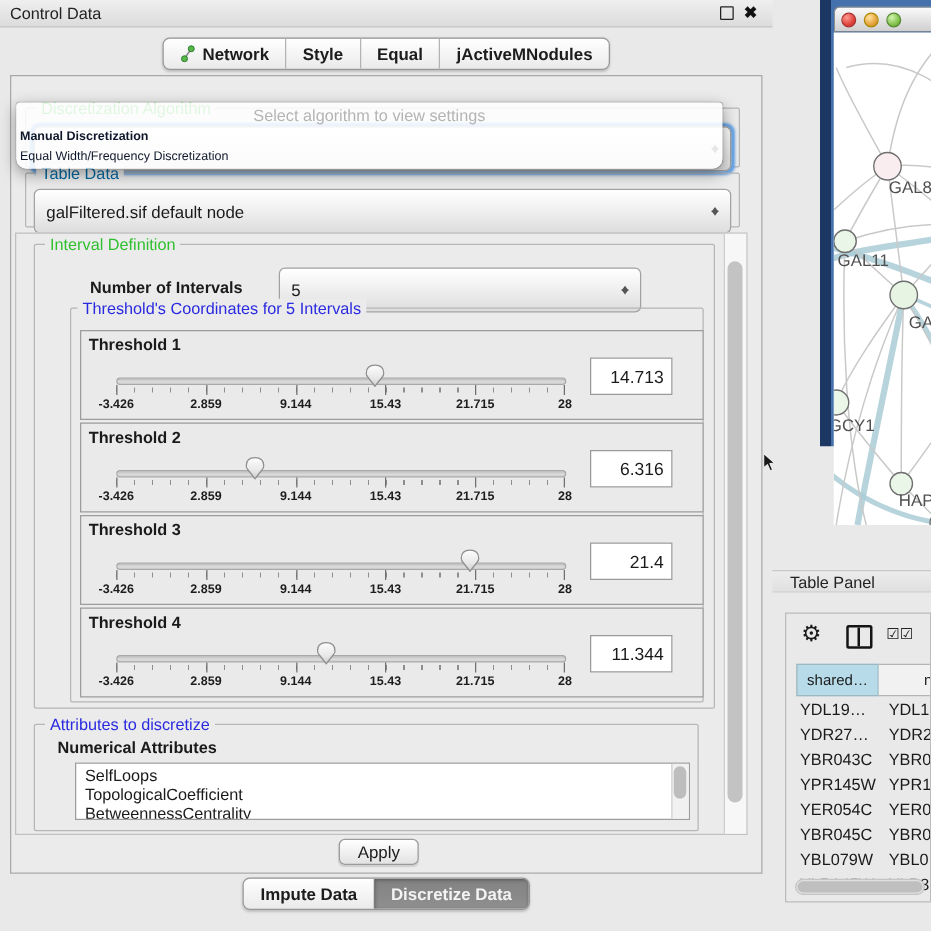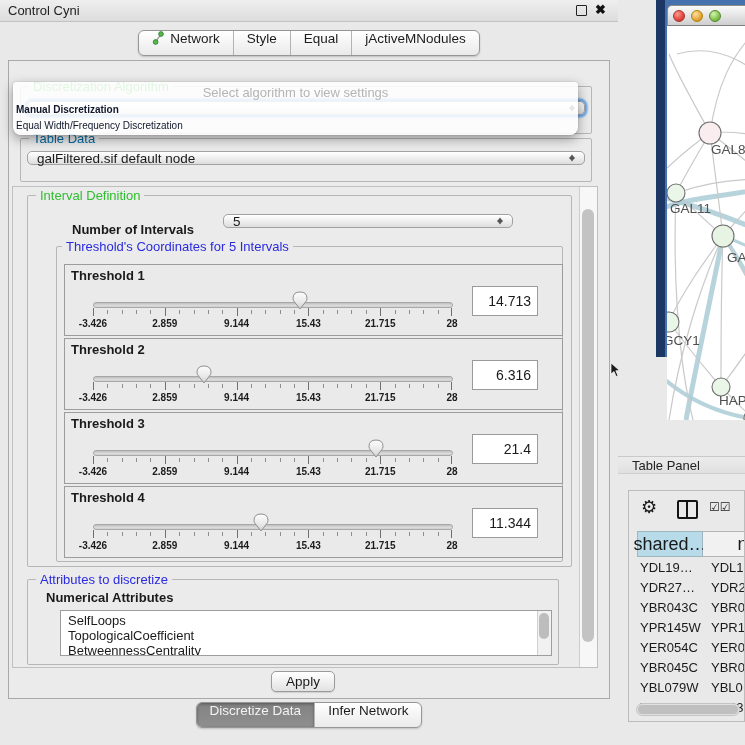--- a/index.html
+++ b/index.html
@@ -13,36 +13,36 @@
     border-bottom:1px solid #c2c2c2;display:flex;align-items:center;padding-left:8px;box-sizing:border-box}
   .cp-title{font-size:13px;color:#222}
   .tb-icons{position:absolute;right:12px;top:4px;display:flex;gap:8px;align-items:center}
   .float-ic{width:9px;height:9px;border:1.5px solid #222;border-radius:1px;display:inline-block}
   .close-ic{font-weight:bold;font-size:13px;color:#111;line-height:12px}
 
   
   .segwrap{left:0;width:618px;display:flex;justify-content:center}
   .seg{display:flex;border:1px solid #969696;border-radius:6px;overflow:hidden;
        background:linear-gradient(#ffffff,#eaeaea);box-shadow:0 1px 2px rgba(0,0,0,.18);height:24px}
-  .seg>div{display:flex;align-items:flex-start;gap:5px;padding:0 13px;font-size:13.5px;font-weight:400;
+  .seg>div{display:flex;align-items:center;gap:5px;padding:0 13px;font-size:13.5px;font-weight:700;
        color:#1c1c1c;border-left:1px solid #b3b3b3;cursor:default;white-space:nowrap}
   .seg>div:first-child{border-left:none}
   .seg>div.sel{background:linear-gradient(#828282,#8f8f8f);color:#f3f3f3;border-left-color:#7a7a7a;
        box-shadow:inset 0 1px 3px rgba(0,0,0,.35)}
 
   
   .cp-content{left:8px;top:60px;width:602px;height:639px;border:1px solid #a9a9a9;background:#ebebeb;box-sizing:border-box}
 
   
   .group{position:absolute;border:1px solid #b6b6b6;border-radius:2px;box-sizing:border-box}
   .gtitle{position:absolute;top:-8px;left:8px;background:#ebebeb;padding:0 4px;font-size:13px;white-space:nowrap}
   .g-green{color:#2fbf2f}.g-blue{color:#2a2ae0}.g-dark{color:#0369a1}
 
   
-  .combo{position:absolute;height:14px;border:1px solid #a2a2a2;border-radius:5px;box-sizing:border-box;
+  .combo{position:absolute;height:36px;border:1px solid #a2a2a2;border-radius:5px;box-sizing:border-box;
      background:linear-gradient(#ffffff,#ededed 55%,#dddddd);box-shadow:inset 0 1px 0 #fff;
      display:flex;align-items:center;padding:0 22px 0 9px;font-size:13.5px}
   .spinner{position:absolute;right:7px;top:50%;transform:translateY(-50%);width:9px;height:13px}
   .spinner::before{content:"";position:absolute;left:1px;top:0;border:3.5px solid transparent;border-bottom:4.5px solid #555}
   .spinner::after{content:"";position:absolute;left:1px;bottom:0;border:3.5px solid transparent;border-top:4.5px solid #555}
   .focusring{box-shadow:0 0 2px 2.5px rgba(95,160,230,.95), inset 0 1px 0 #fff}
 
   
   .popup{left:13px;top:82px;width:565px;height:53px;background:rgba(255,255,255,.86);
      border-radius:3px 3px 8px 8px;box-shadow:0 4px 12px rgba(0,0,0,.38),0 0 1px rgba(0,0,0,.4);
@@ -97,21 +97,21 @@
      border-top:1px solid #c9c9c9;border-bottom:1px solid #cfcfcf;display:flex;align-items:center;
      padding-left:14px;box-sizing:border-box;font-size:13px;color:#222}
   .tp-body{left:628px;top:490px;width:117px;height:232px;border:1px solid #bcbcbc;background:#e9e9e9;
      box-sizing:border-box;overflow:hidden}
   .gear{position:absolute;left:12px;top:5px;font-size:18px;color:#1b1b1b}
   .split{position:absolute;left:48px;top:9px;width:17px;height:15px;border:2px solid #141414;border-radius:2px}
   .split::after{content:"";position:absolute;left:6.5px;top:0;width:2px;height:100%;background:#141414}
   .checks{position:absolute;left:80px;top:9px;font-size:12px;color:#222;letter-spacing:0px}
   .ntable{position:absolute;left:8px;top:40px;width:160px}
   .hrow{display:flex;height:26px}
-  .hcell{box-sizing:border-box;border:1px solid #9fb6be;display:flex;align-items:center;justify-content:center;font-size:18px}
+  .hcell{box-sizing:border-box;border:1px solid #9fb6be;display:flex;align-items:center;justify-content:center;font-size:12px}
   .hc1{width:66px;background:#b7dbe9}
   .hc2{width:80px;background:#f1f1f1;border-left:none;border-color:#b5b5b5}
   .drow{display:flex;height:20px;align-items:center;font-size:13px}
   .dc1{width:66px;padding-left:3px;box-sizing:border-box}
   .dc2{width:80px;padding-left:8px;box-sizing:border-box}
   .hscroll{position:absolute;left:7px;top:212px;width:104px;height:13px;background:#e0e0e0;
      border:1px solid #c4c4c4;border-radius:7px;box-sizing:border-box}
   .hthumb{position:absolute;left:1px;top:1px;height:9px;width:98%;background:#bfbfbf;border-radius:5px}
 
   svg text{font-family:"Liberation Sans",sans-serif}
@@ -123,21 +123,21 @@
     <defs>
   <linearGradient id="thumbGrad" x1="0" y1="0" x2="0" y2="1">
     <stop offset="0" stop-color="#fdfdfd"></stop>
         <stop offset="0.6" stop-color="#e8e8e8"></stop>
         <stop offset="1" stop-color="#cfcfcf"></stop>
   </linearGradient>
 </defs>
   </svg>
 
 <div class="abs cp-titlebar">
-  <span class="cp-title">Control Cyni</span>
+  <span class="cp-title">Control Data</span>
   <span class="tb-icons">
     <span class="float-ic"></span>
     <span class="close-ic">✖</span>
   </span>
 </div>
 
 <div class="abs segwrap" style="top:30px">
   <div class="seg">
     <div>
       <svg width="13" height="14" viewBox="0 0 13 14">
@@ -333,25 +333,25 @@
 
   <div class="vscroll">
     <span class="vthumb"></span>
   </div>
 </div>
 
 <div class="abs applybtn">Apply</div>
 
 <div class="abs segwrap" style="top:702px">
   <div class="seg">
+    <div>
+        <span>Impute Data</span>
+      </div>
     <div class="sel">
         <span>Discretize Data</span>
-      </div>
-    <div>
-        <span>Infer Network</span>
       </div>
   </div>
 </div>
 
 <div class="abs netwin">
   <div class="net-titlebar">
     <span class="tl red"></span>
     <span class="tl yel"></span>
     <span class="tl grn"></span>
   </div>

